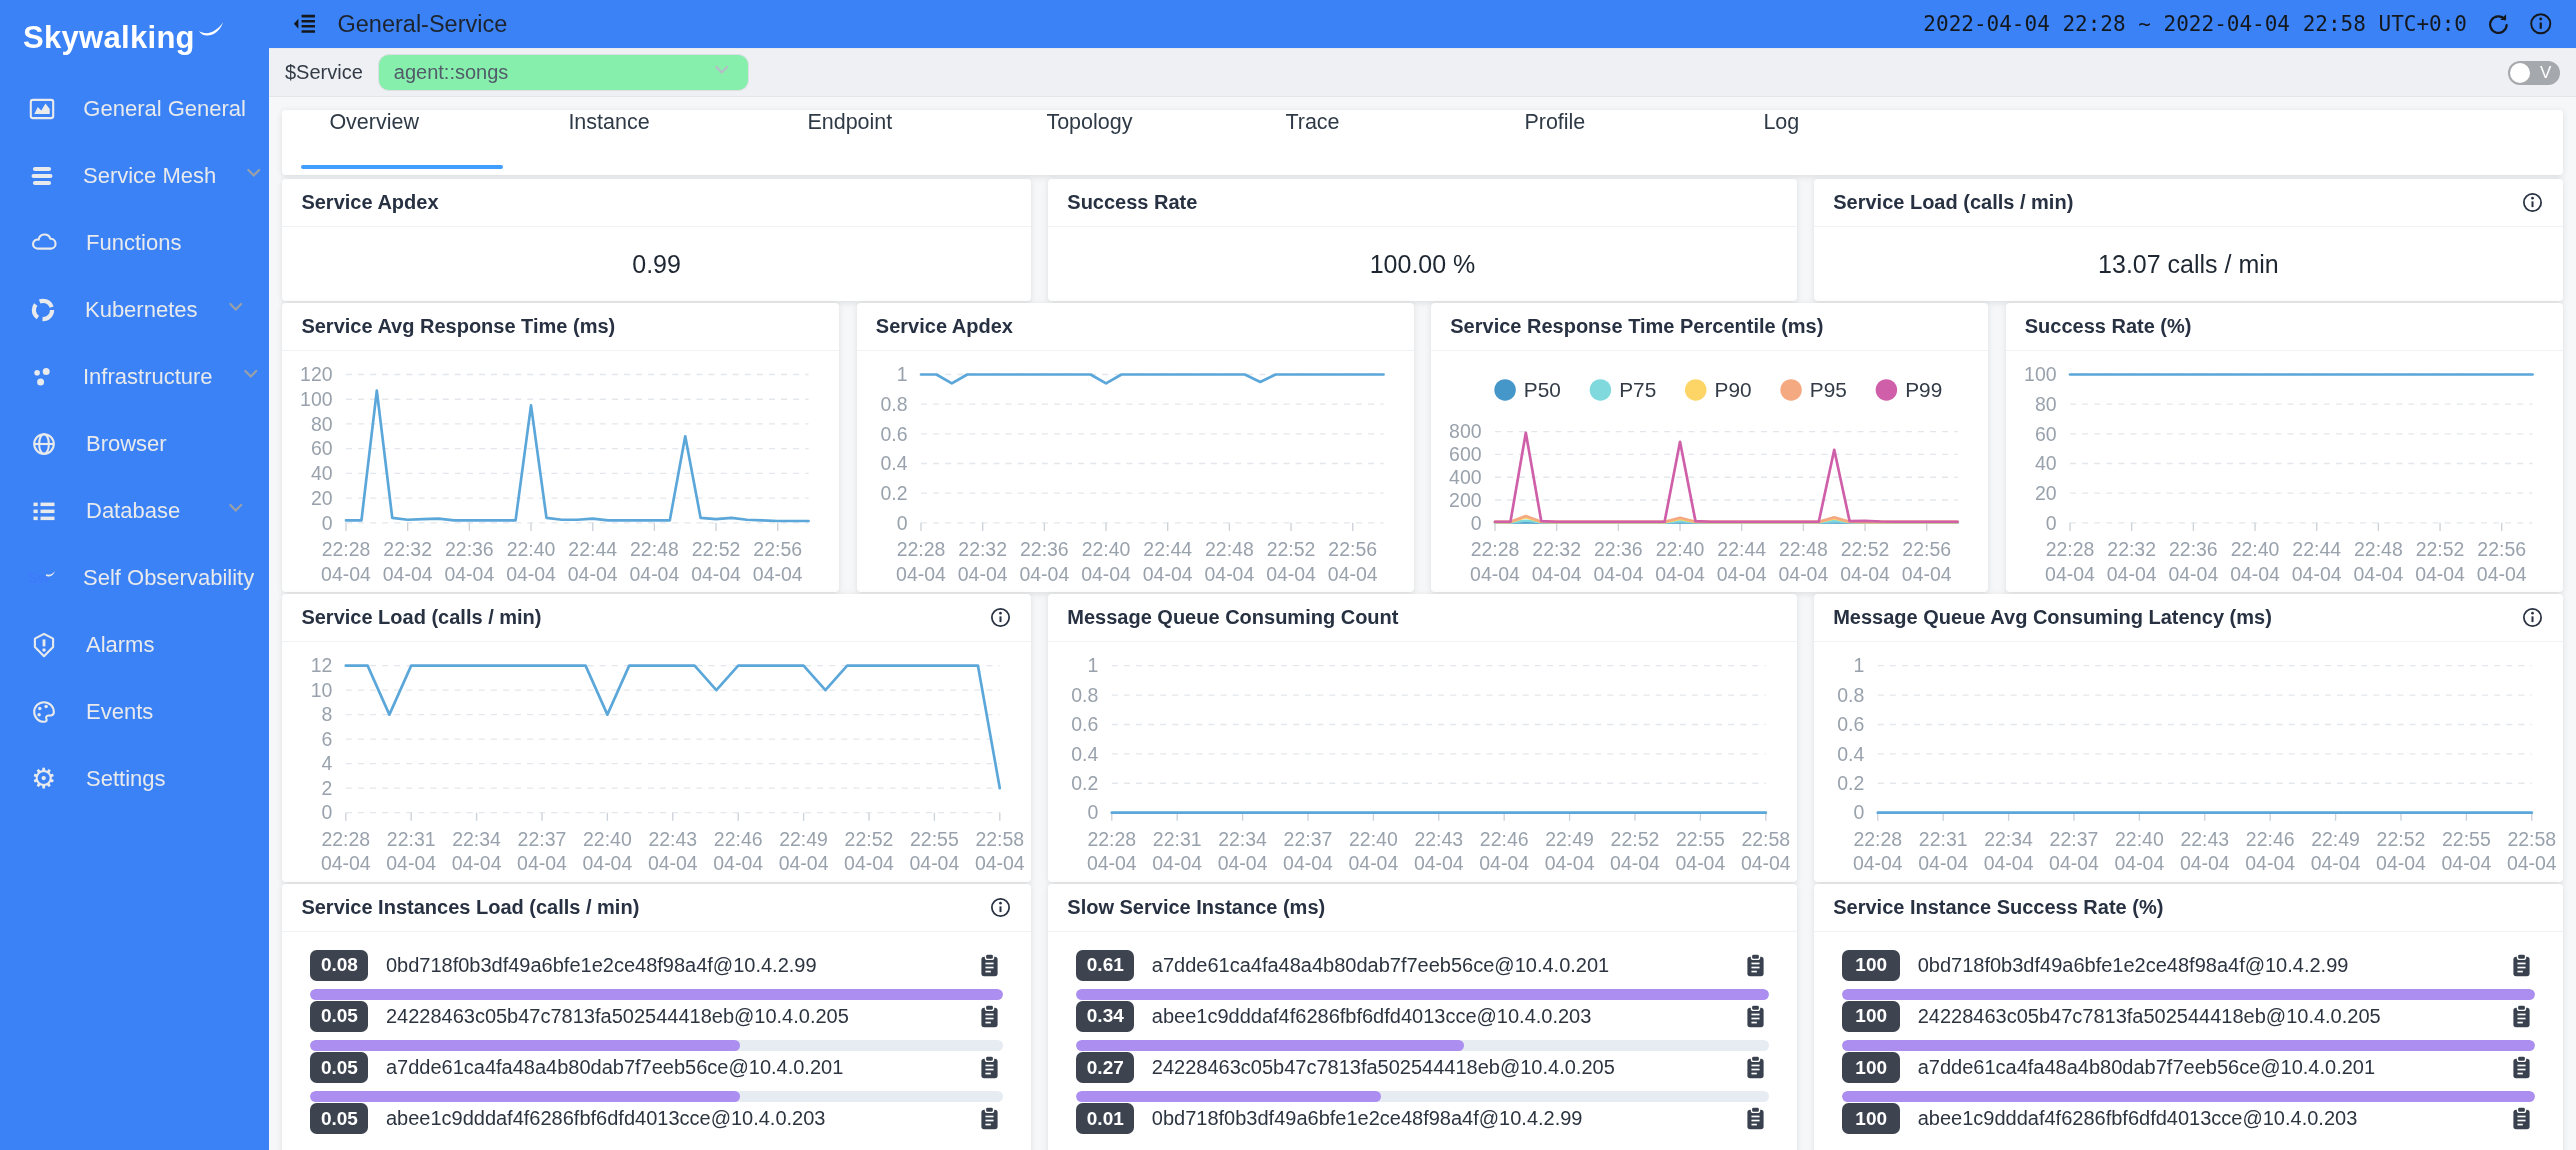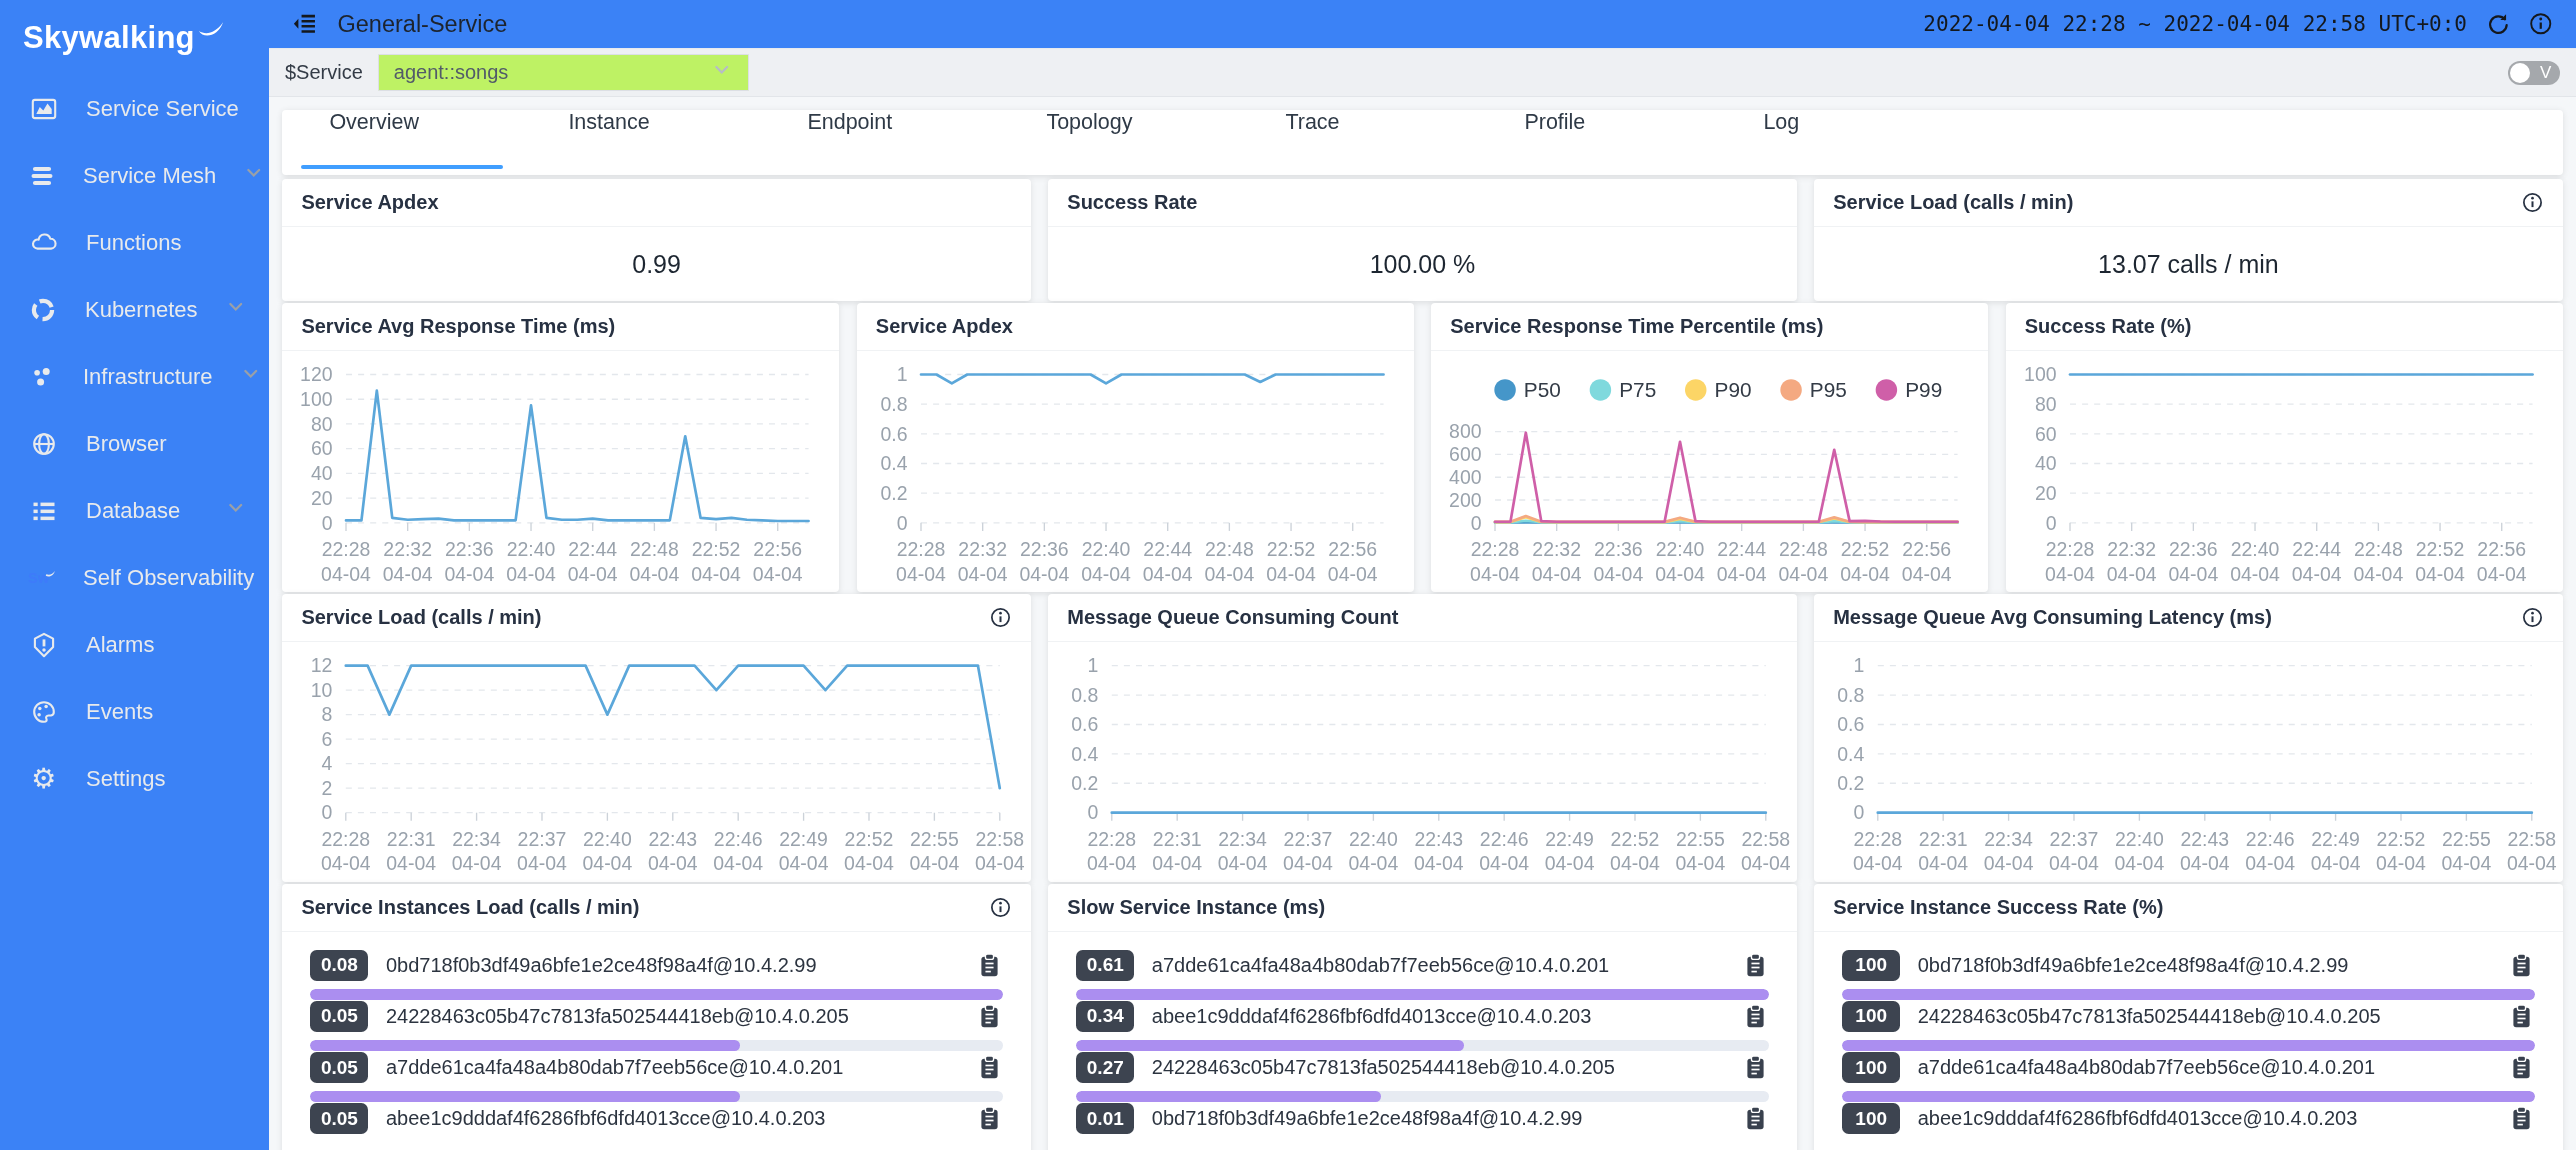--- a/index.html
+++ b/index.html
@@ -25,21 +25,21 @@
   .h-left{display:flex;align-items:center;gap:20px;}
   .icon-btn{display:flex;align-items:center;cursor:pointer;}
   .icon-btn svg{width:25.5px;height:25.5px;display:block;}
   h1{font-size:23.5px;font-weight:500;color:#1d242e;margin:0;}
   .h-right{display:flex;align-items:center;gap:17.5px;}
   .time{font-family:"DejaVu Sans Mono",monospace;font-size:21px;color:#14181d;}
   
   .toolbar{height:47px;background:#eef0f3;border-bottom:1.3px solid #e2e5e9;
            display:flex;align-items:center;padding:0 16px;gap:15px;}
   .tb-label{font-size:20px;color:#333b46;}
-  .select{width:339px;height:35px;background:#bef264;border:1.3px solid #dcdfe4;border-radius:1px;
+  .select{width:339px;height:35px;background:#86efac;border:1.3px solid #dcdfe4;border-radius:11px;
           display:flex;align-items:center;justify-content:space-between;padding:0 15px;
           font-size:20px;color:#525b69;cursor:pointer;}
   .select svg{width:21.5px;height:21.5px;}
   .spacer{flex:1;}
   .toggle{position:relative;width:52px;height:24px;border-radius:12px;background:#a5a8ac;
           display:flex;align-items:center;cursor:pointer;}
   .knob{position:absolute;left:2px;top:2px;width:20px;height:20px;border-radius:50%;background:#fff;}
   .t-label{margin-left:32px;color:#fff;font-size:17px;}
   
   .content{flex:1;padding:13.4px 13.4px 0;overflow:hidden;}
@@ -87,21 +87,21 @@
     </svg>
   </div>
   <nav id="side-nav">
       <div class="side-item">
     <span class="s-icon">
           <svg viewBox="0 0 40 40">
             <rect x="4" y="7" width="32" height="26" rx="3" fill="none" stroke="#e8eaec" stroke-width="3"></rect>
             <path d="M9 27 L14 17 L19 22 L25 12 L31 20 L31 27 Z" fill="#e8eaec"></path>
           </svg>
         </span>
-    <span class="s-label">Service Service</span>
+    <span class="s-label">General General</span>
 
   </div>
       <div class="side-item">
     <span class="s-icon">
           <svg viewBox="0 0 40 40">
             <rect x="7" y="7" width="26" height="6" rx="3" fill="#e8eaec"></rect>
             <rect x="5" y="17" width="30" height="6" rx="3" fill="#e8eaec"></rect>
             <rect x="7" y="27" width="26" height="6" rx="3" fill="#e8eaec"></rect>
           </svg>
         </span>

